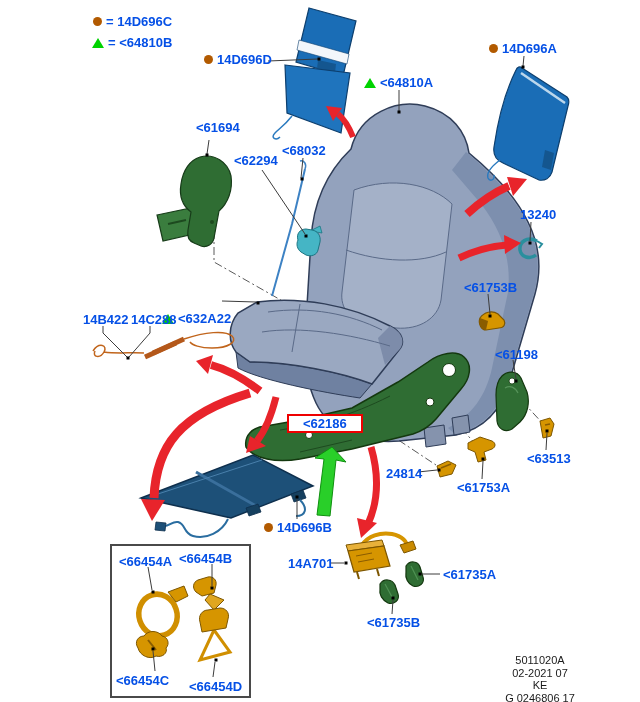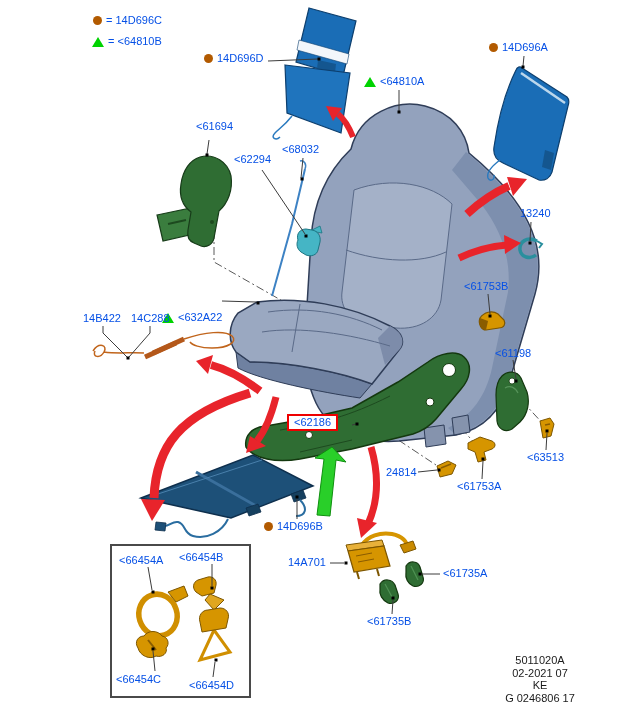--- a/index.html
+++ b/index.html
@@ -1,25 +1,25 @@
 <!DOCTYPE html>
 <html><head>
 <meta charset="utf-8">
 <style>
   html,body{margin:0;padding:0;background:#fff;}
   .stage{position:relative;width:640px;height:702px;background:#fff;overflow:hidden;
          font-family:"Liberation Sans",sans-serif;}
   .stage svg{position:absolute;left:0;top:0;}
-  .lbl{position:absolute;color:#0550e6;font-weight:normal;font-size:11px;line-height:1;
+  .lbl{position:absolute;color:#0550e6;font-weight:bold;font-size:13px;line-height:1;
        display:flex;align-items:center;gap:4px;white-space:nowrap;z-index:3;}
   .lbl .t{display:inline-block;}
   .mk-circle{width:9px;height:9px;border-radius:50%;background:#b25a00;display:inline-block;flex:0 0 auto;}
   .mk-tri{width:0;height:0;border-left:6px solid transparent;border-right:6px solid transparent;
           border-bottom:10px solid #00d300;display:inline-block;flex:0 0 auto;}
-  .boxed{border:2px solid #ee0000;padding:1px 5px;background:#fff;}
+  .boxed{border:2px solid #ee0000;padding:1px 14px;background:#fff;}
   .pbox{position:absolute;left:110px;top:544px;width:137px;height:150px;
         border:2px solid #4a4a4a;z-index:1;}
   .footer{position:absolute;left:482px;top:654px;width:116px;text-align:center;color:#1a1a1a;
           font-size:11px;line-height:12.5px;z-index:3;}
 </style>
 </head>
 <body>
 
 <div class="stage">
 

